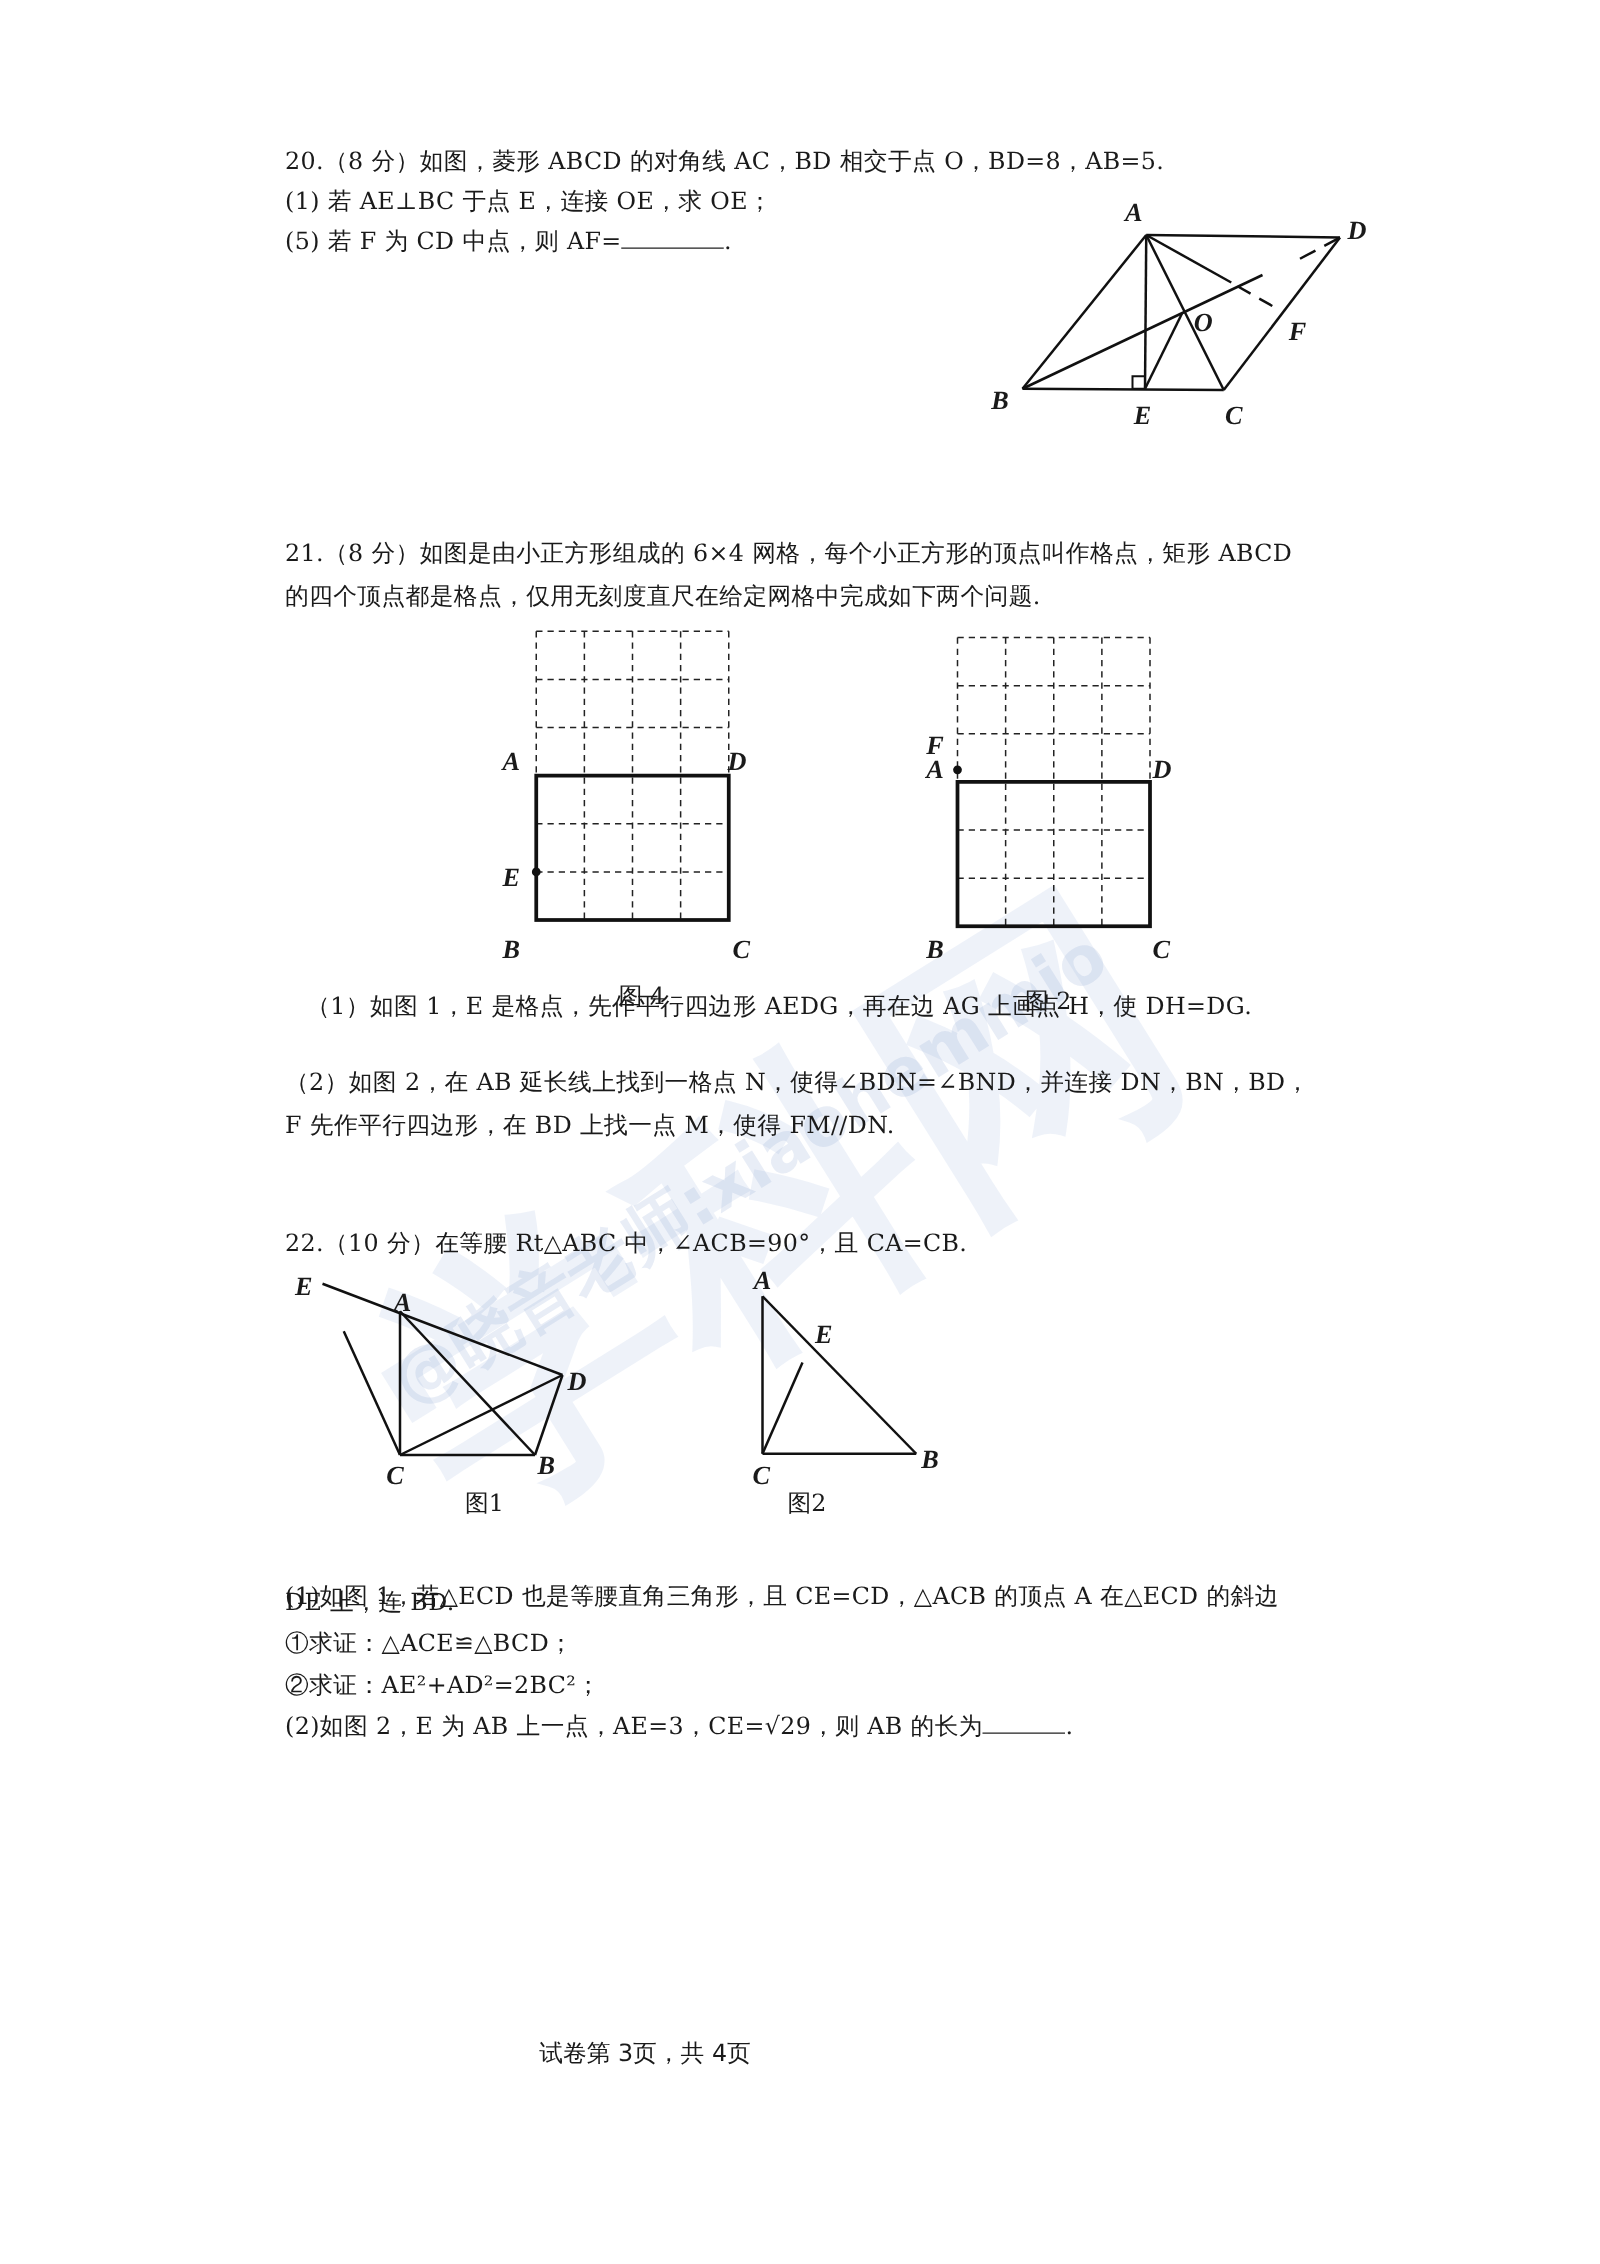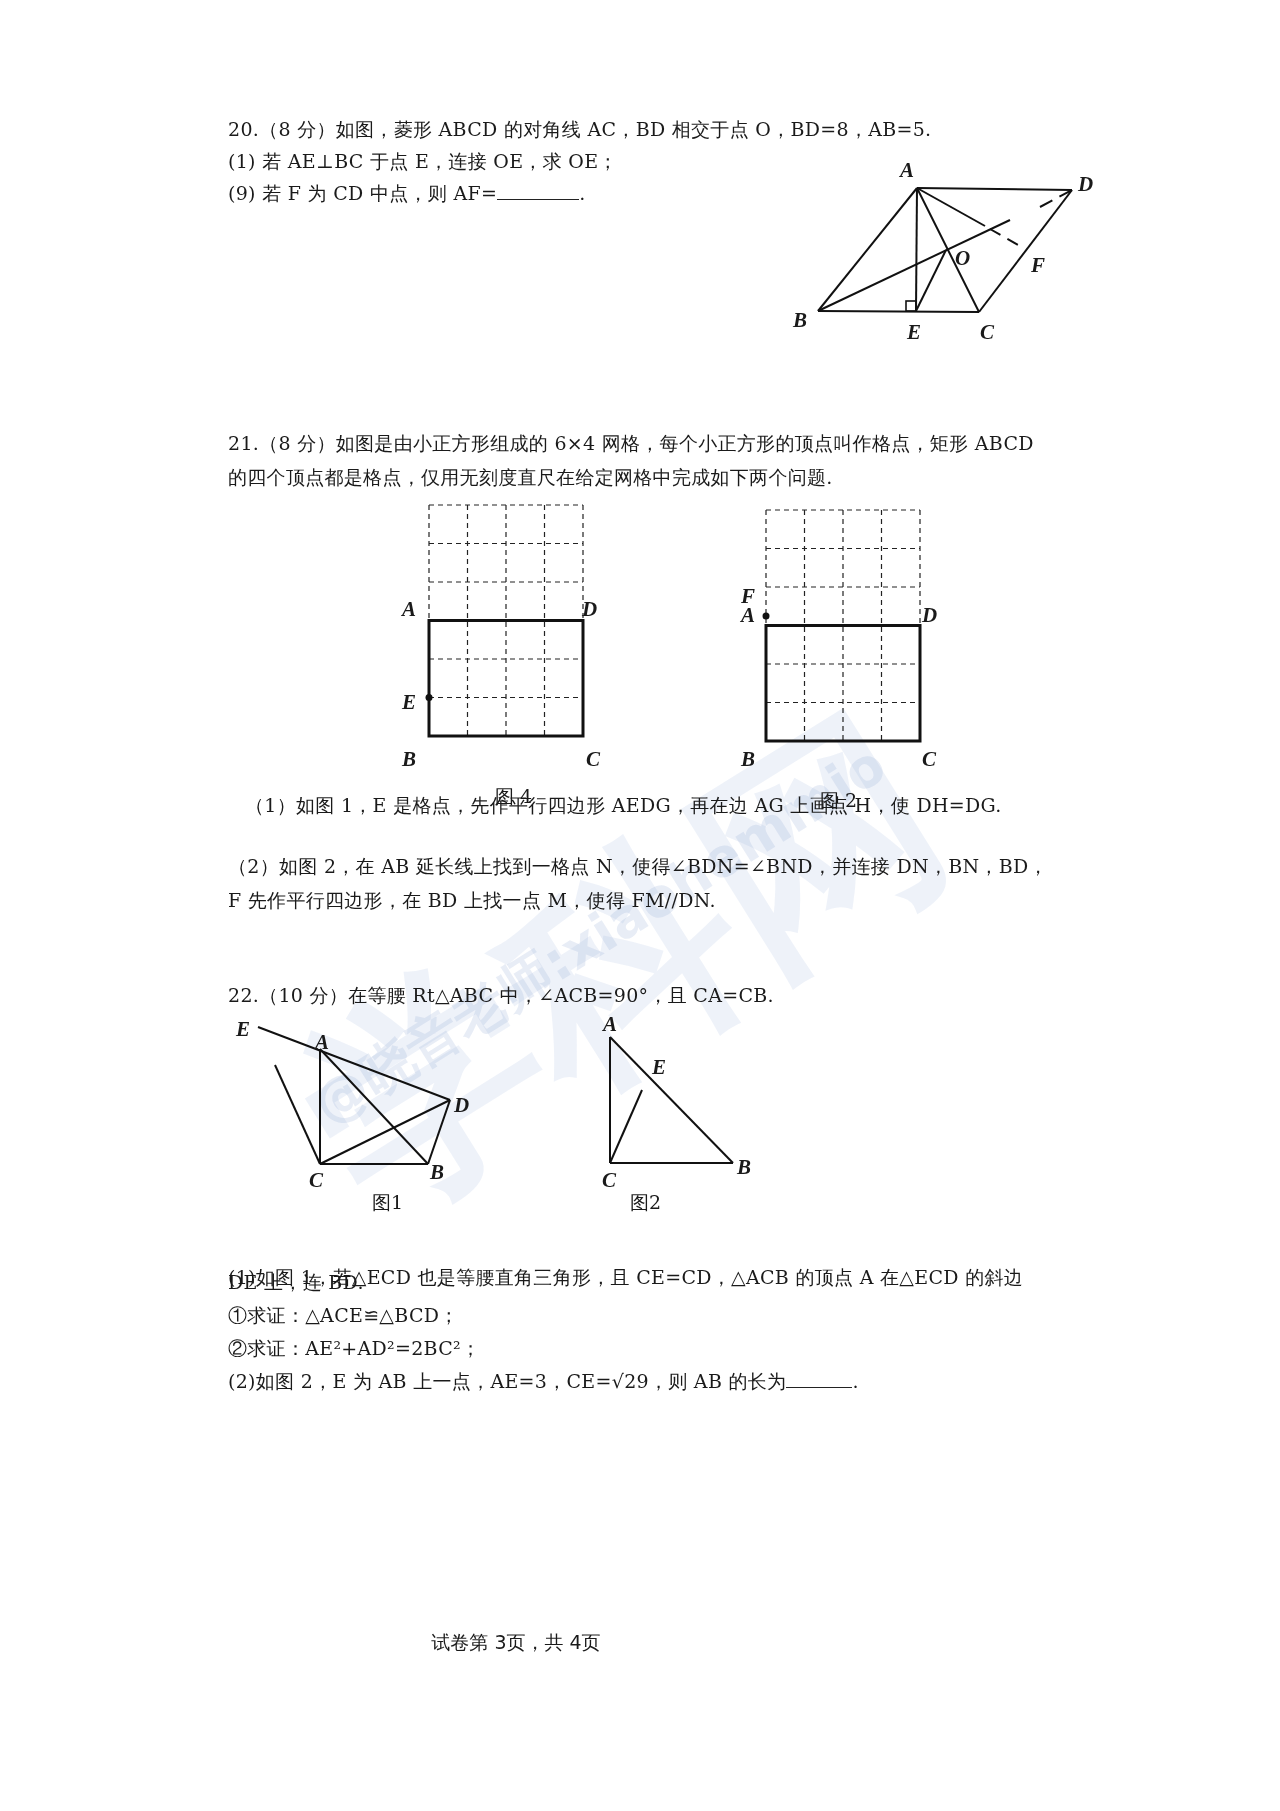--- a/index.html
+++ b/index.html
@@ -19,21 +19,21 @@
 </head>
 <body>
 
 <div class="wm" style="left:250px; top:1020px; font-size:230px; transform: rotate(-32deg);">学科网</div>
 <div class="wm" style="left:300px; top:1080px; font-size:54px; transform: rotate(-32deg); color: rgba(150,175,215,0.22);">@晓音老师:xiaohemmio</div>
 
 <div>
   <div class="line" style="left:228px; top:116px;">20.（8 分）如图，菱形 ABCD 的对角线 AC，BD 相交于点 O，BD=8，AB=5.</div>
   <div class="line" style="left:228px; top:148px;">(1) 若 AE⊥BC 于点 E，连接 OE，求 OE；</div>
   <div class="line" style="left:228px; top:180px;">
-    <span>(9) 若 F 为 CD 中点，则 AF=</span><span class="blank" style="width:82px;"></span><span>.</span>
+    <span>(5) 若 F 为 CD 中点，则 AF=</span><span class="blank" style="width:82px;"></span><span>.</span>
   </div>
 
   <svg style="left:0; top:0;" width="1280" height="400">
     <g stroke="#111" stroke-width="2" fill="none">
       <line x1="917" y1="188" x2="818" y2="311"></line>
       <line x1="818" y1="311" x2="979" y2="312"></line>
       <line x1="979" y1="312" x2="1072" y2="190"></line>
       <line x1="917" y1="188" x2="1072" y2="190"></line>
       <line x1="917" y1="188" x2="979" y2="312"></line>
       <line x1="818" y1="311" x2="1010" y2="220"></line>

